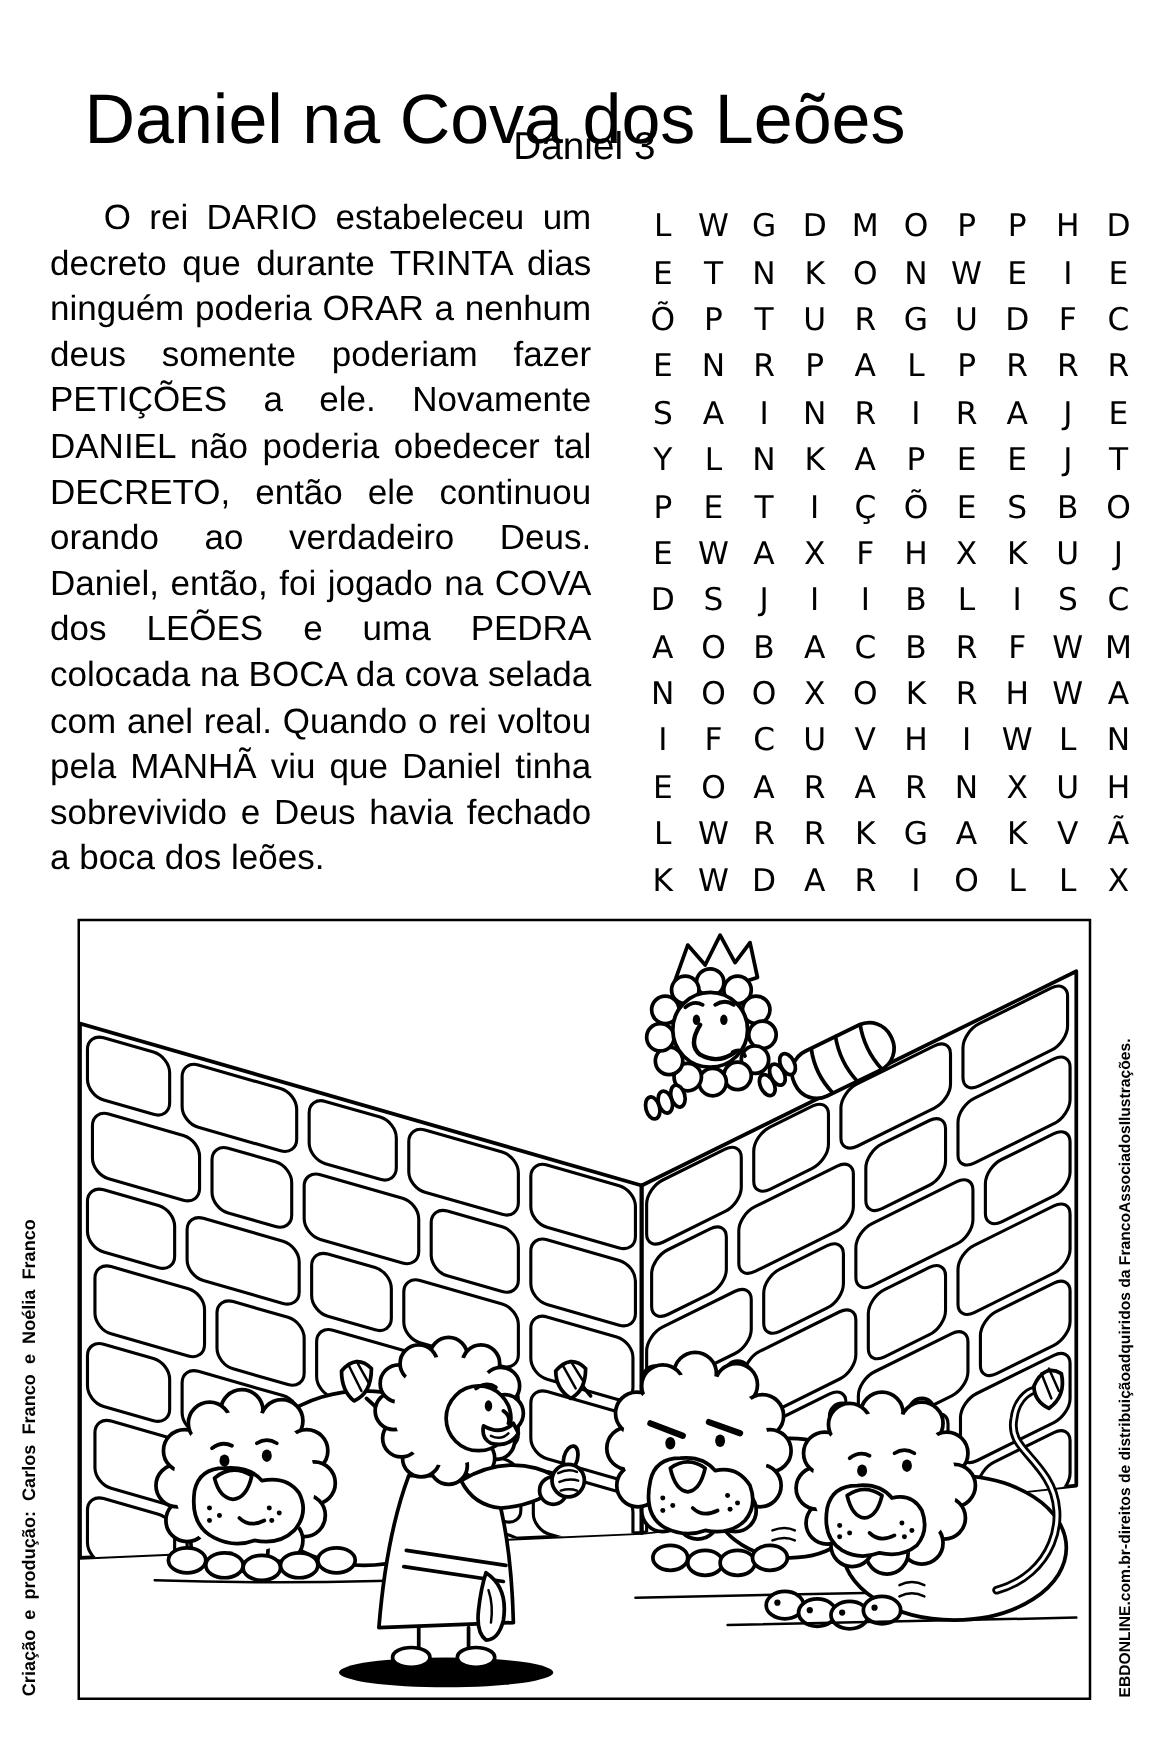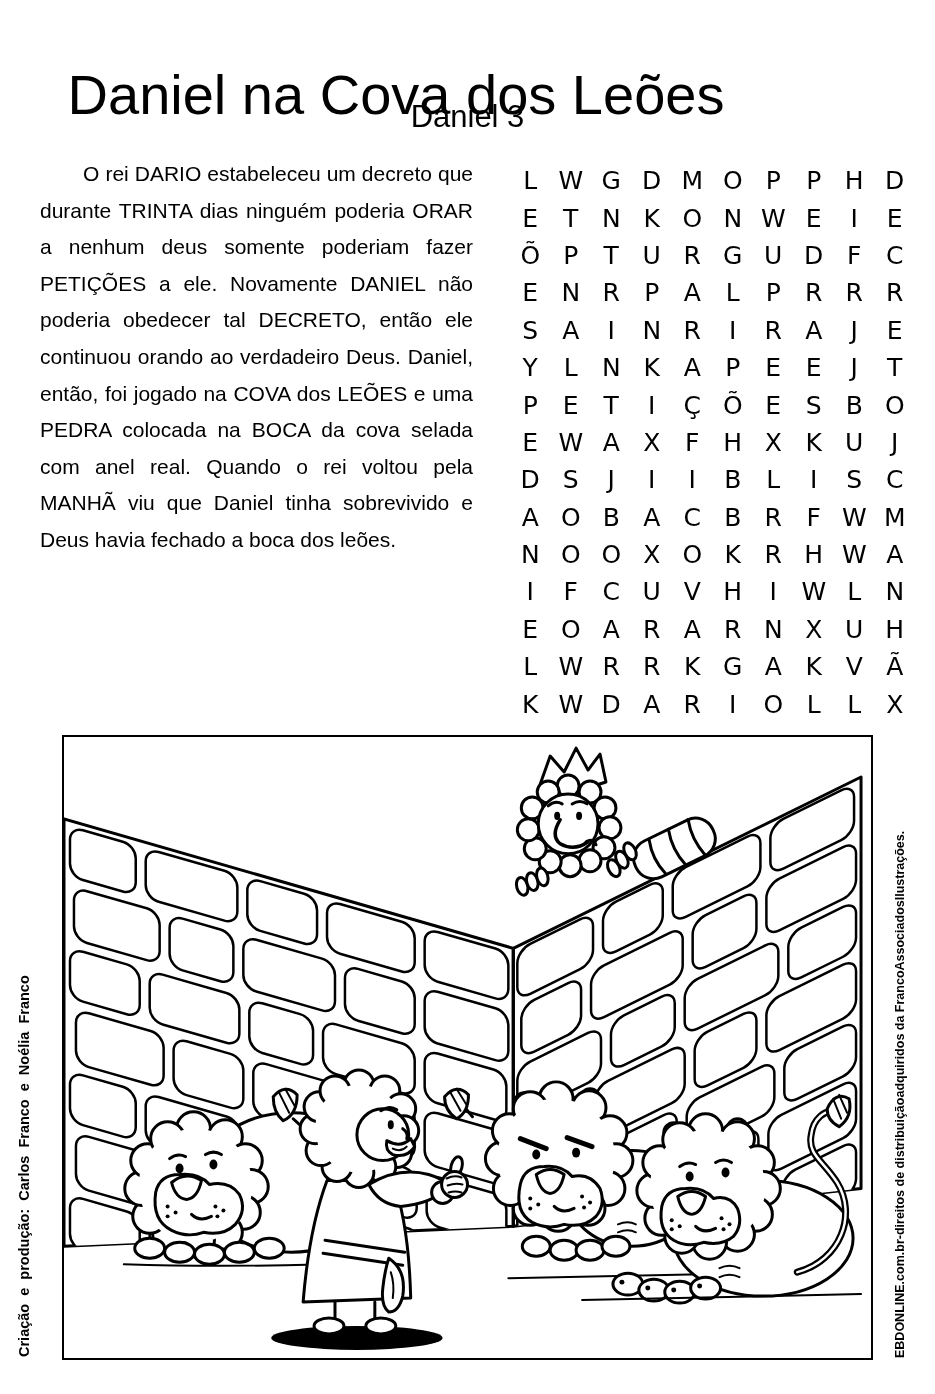--- a/index.html
+++ b/index.html
@@ -4,21 +4,21 @@
 <style>
   html,body{margin:0;padding:0;background:#ffffff;}
   body{width:935px;height:1394px;position:relative;font-family:"Liberation Sans",sans-serif;color:#000;overflow:hidden;}
 
   .page-title{position:absolute;top:24px;left:0;width:792px;text-align:center;
     font-size:56px;font-weight:400;letter-spacing:0;}
   .page-subtitle{position:absolute;top:99px;left:0;width:935px;text-align:center;
     font-size:31px;font-weight:400;}
 
   .story{position:absolute;left:40px;top:156px;width:433px;margin:0;
-    font-size:21px;line-height:36.6px;text-align:justify;text-indent:43px;}
+    font-size:28px;line-height:36.6px;text-align:justify;text-indent:43px;}
 
   .ws-grid{position:absolute;left:510px;top:162px;width:406px;
     display:grid;grid-template-columns:repeat(10,40.5px);grid-template-rows:repeat(15,37.4px);
     font-family:"DejaVu Sans",sans-serif;font-size:25px;font-weight:400;}
   .ws-cell{display:flex;align-items:center;justify-content:center;}
 
   .illustration-frame{position:absolute;left:62px;top:735px;width:807px;height:621px;
     border:2px solid #000;background:#fff;}
   .illustration-frame svg{display:block;width:100%;height:100%;}
 

